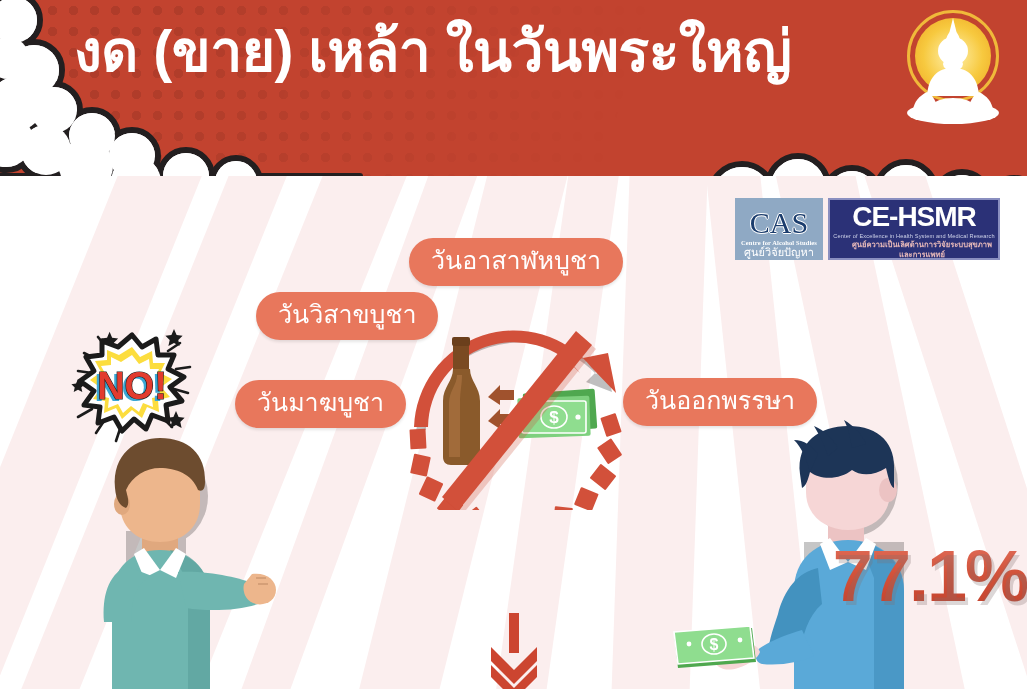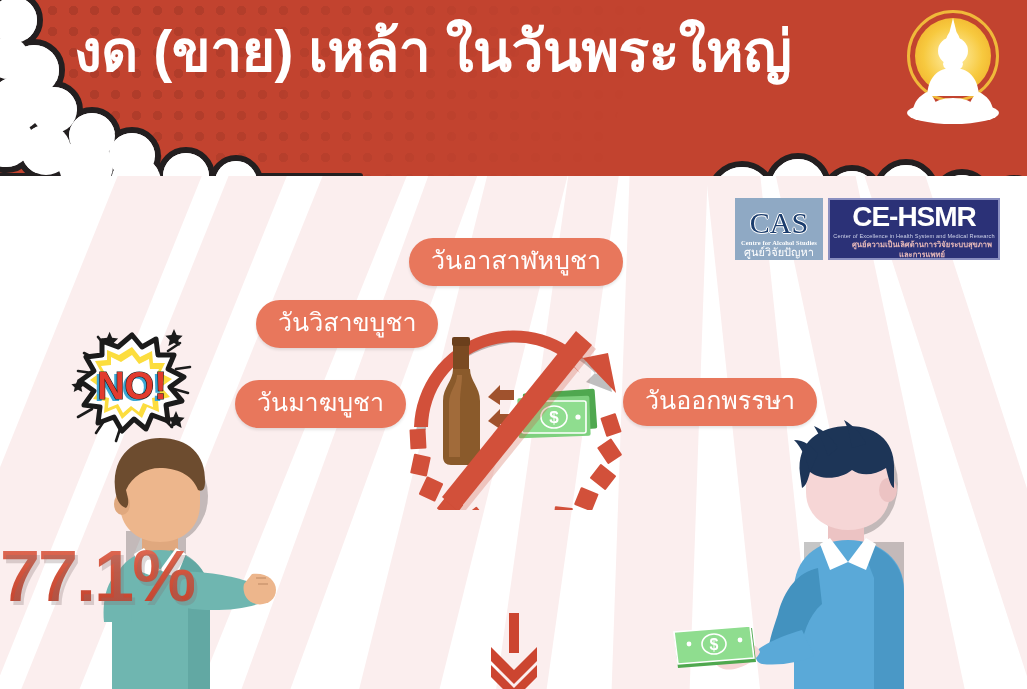--- a/index.html
+++ b/index.html
@@ -182,39 +182,39 @@
     border-radius: 40px;
     font-size: 25px;
     font-weight: normal;
     line-height: 1;
     padding: 10px 22px 13px 22px;
     white-space: nowrap;
     z-index: 20;
     box-shadow: 0 2px 3px rgba(0,0,0,0.10);
   }
   .pill-asalha  { left: 409px; top: 238px; }
-  .pill-visakha { left: 256px; top: 300px; }
+  .pill-visakha { left: 256px; top: 292px; }
   .pill-khao    { left: 589px; top: 295px; }
   .pill-makha   { left: 235px; top: 380px; }
   .pill-ok      { left: 623px; top: 378px; }
 
   
   .center-icon {
     position: absolute;
     left: 396px; top: 305px;
     width: 240px; height: 205px;
     z-index: 10;
   }
 
   
   .percent {
     position: absolute;
     left: 0; top: 540px;
     width: 1027px;
-    text-align: left;
+    text-align: right;
     z-index: 15;
   }
   .percent-value {
     display: inline-block;
     font-size: 72px;
     font-weight: bold;
     letter-spacing: -2px;
     line-height: 1;
     background: linear-gradient(180deg, #e2705c 0%, #d2533b 45%, #c2412c 100%);
     -webkit-background-clip: text;

